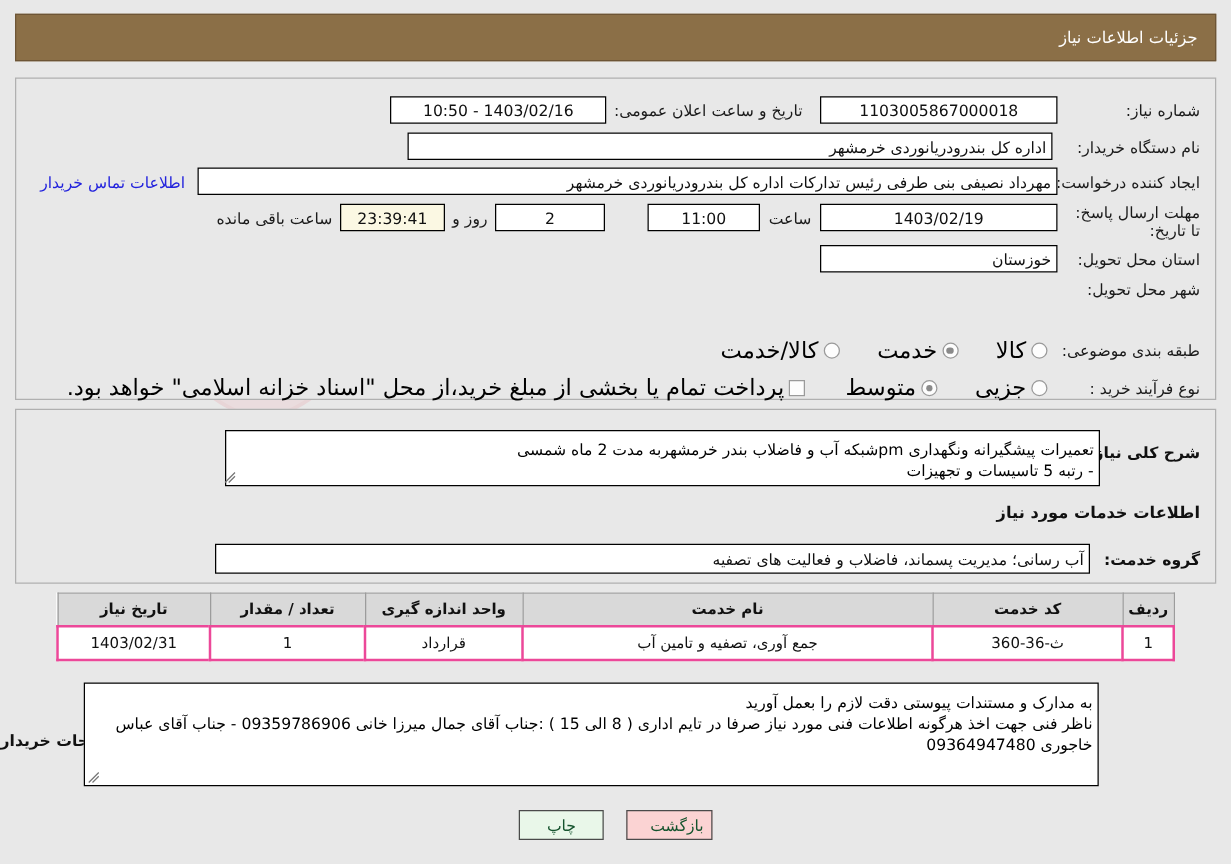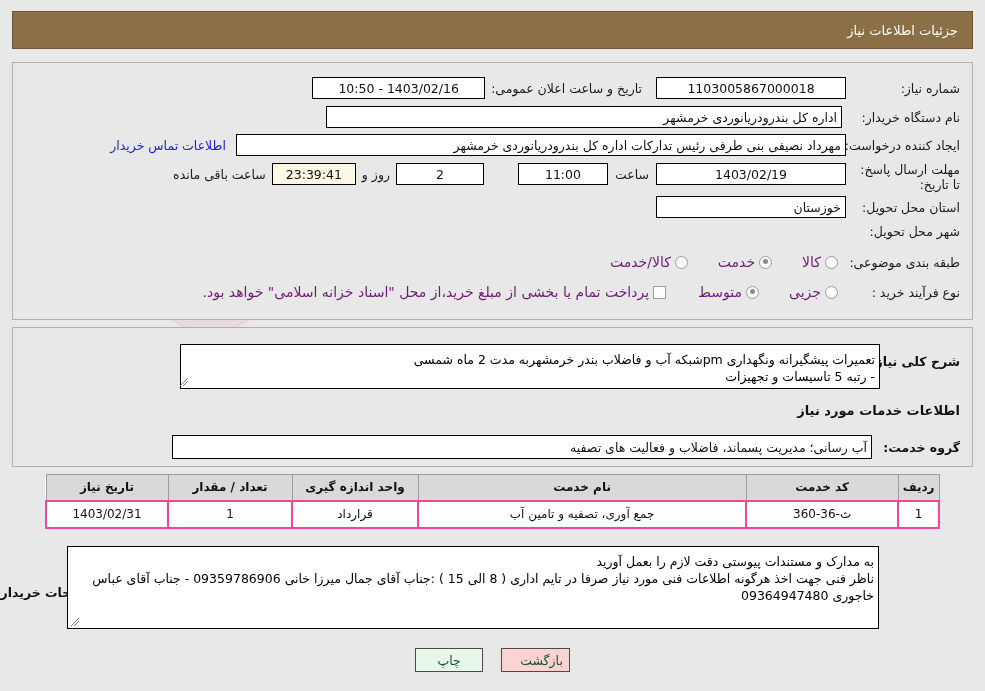--- a/index.html
+++ b/index.html
@@ -97,21 +97,21 @@
     vertical-align: middle;
   }
   .radio.on::after {
     content: "";
     position: absolute;
     left: 2.6px; top: 2.6px;
     width: 5.4px; height: 5.4px;
     border-radius: 50%;
     background: #8a8a8a;
   }
-  .radlabel { font-size: 14px; color: #701a75; margin: 0 4px; }
+  .radlabel { font-size: 18px; color: #000000; margin: 16px 4px; }
   .checkbox {
     width: 13px; height: 13px;
     border: 1.6px solid #9a9a9a;
     background: #fdfdfd;
     display: inline-block;
     vertical-align: middle;
   }
 
   
   #panel-desc {
@@ -245,21 +245,21 @@
       <div class="fbox ctr" style="width:173px; margin-right:6px;">1403/02/16 - 10:50</div>
     </div>
 
     <div class="frow" style="right:12px; top:43px;">
       <span class="flabel" style="width:108px;">نام دستگاه خریدار:</span>
       <div class="fbox start" style="width:516px; margin-right:10px;">اداره کل بندرودریانوردی خرمشهر</div>
     </div>
 
     <div class="frow" style="right:12px; top:71px;">
       <span class="flabel" style="width:108px;">ایجاد کننده درخواست:</span>
-      <div class="fbox start" style="width:610px; margin-right:6px;">مهرداد  نصیفی بنی طرفی رئیس تدارکات اداره کل بندرودریانوردی خرمشهر</div>
+      <div class="fbox start" style="width:688px; margin-right:6px;">مهرداد  نصیفی بنی طرفی رئیس تدارکات اداره کل بندرودریانوردی خرمشهر</div>
       <a class="flink" style="margin-right:10px;" href="#">اطلاعات تماس خریدار</a>
     </div>
 
     <div class="frow" style="right:12px; top:99px;">
       <span class="flabel wrap" style="width:108px;">مهلت ارسال پاسخ: تا تاریخ:</span>
     </div>
     <div class="frow" style="right:126px; top:100px;">
       <div class="fbox ctr" style="width:190px;">1403/02/19</div>
       <span class="inlinetxt" style="margin:0 7px;">ساعت</span>
       <div class="fbox ctr" style="width:90px;">11:00</div>

